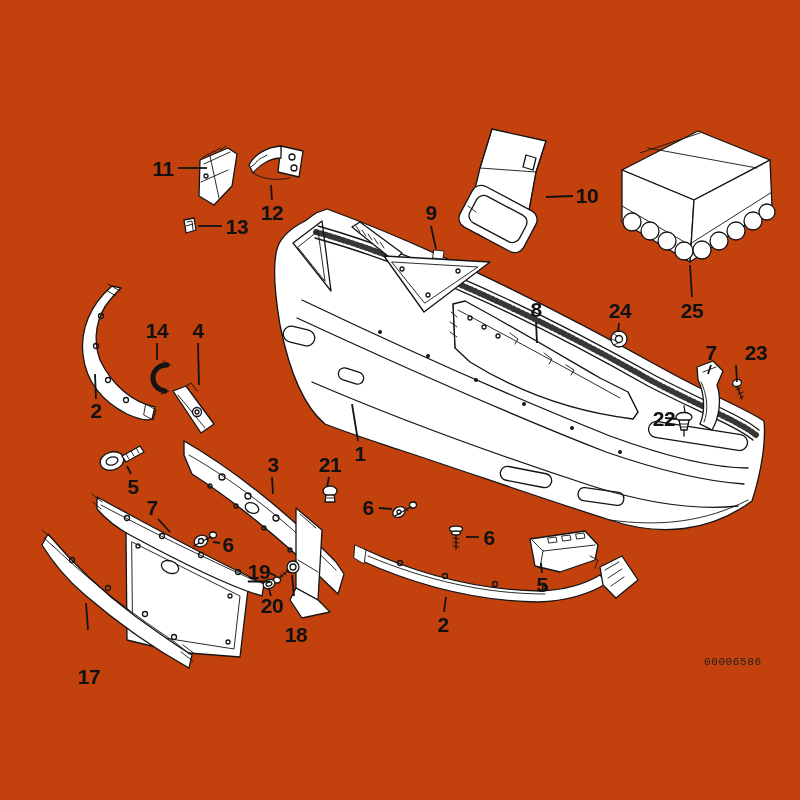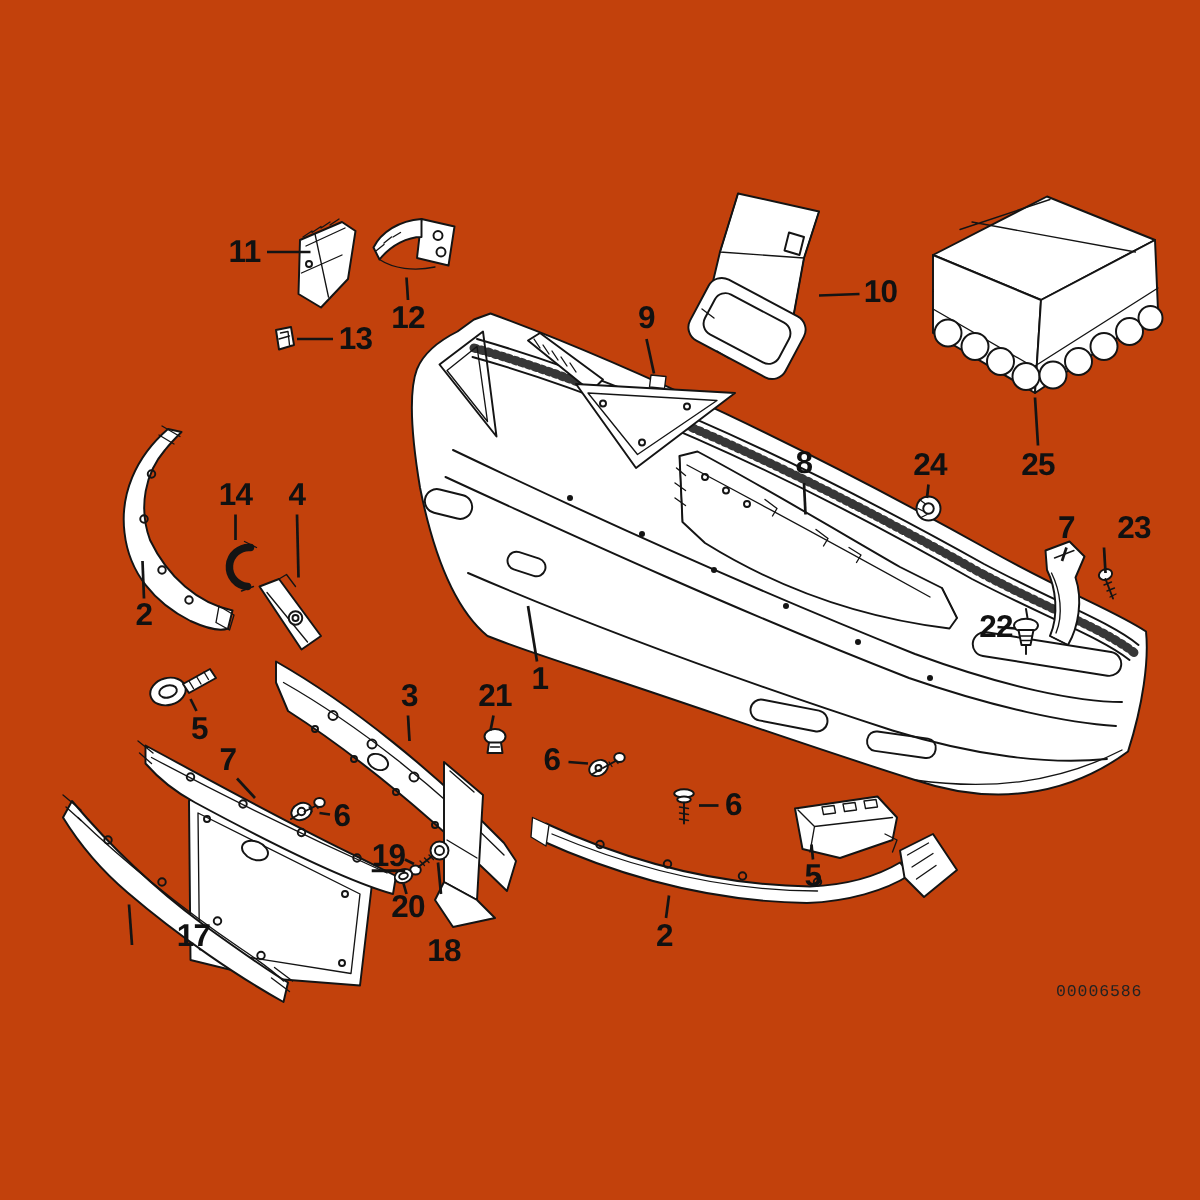--- a/index.html
+++ b/index.html
@@ -357,20 +357,20 @@
       <span class="lbl" style="left: 273px; top: 464px;">3</span>
       <span class="lbl" style="left: 330px; top: 464px;">21</span>
       <span class="lbl" style="left: 368px; top: 507px;">6</span>
       <span class="lbl" style="left: 489px; top: 537px;">6</span>
       <span class="lbl" style="left: 228px; top: 544px;">6</span>
       <span class="lbl" style="left: 133px; top: 486px;">5</span>
       <span class="lbl" style="left: 152px; top: 507px;">7</span>
       <span class="lbl" style="left: 259px; top: 571px; text-decoration: underline;">19</span>
       <span class="lbl" style="left: 272px; top: 605px;">20</span>
       <span class="lbl" style="left: 296px; top: 634px;">18</span>
-      <span class="lbl" style="left: 89px; top: 624px; margin-left: 40px;">17</span>
+      <span class="lbl" style="left: 89px; top: 676px;">17</span>
       <span class="lbl" style="left: 542px; top: 584px;">5</span>
       <span class="lbl" style="left: 443px; top: 624px;">2</span>
     </div>
 
 <div class="drawnum" style="left:704px; top:640px;">00006586</div>
 
 </div>
 
 </body></html>

